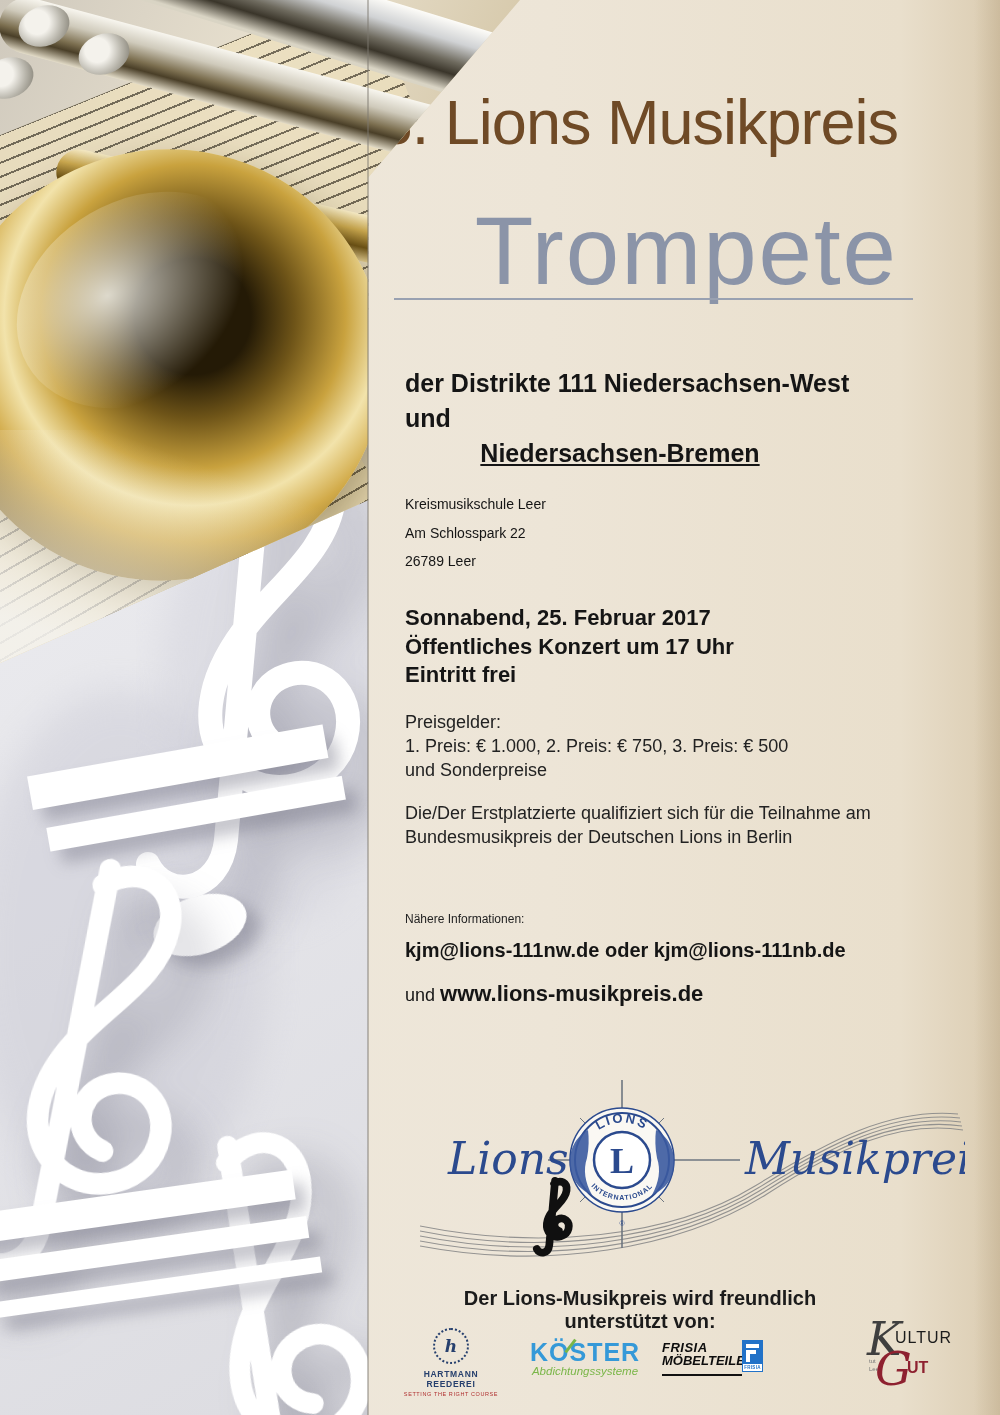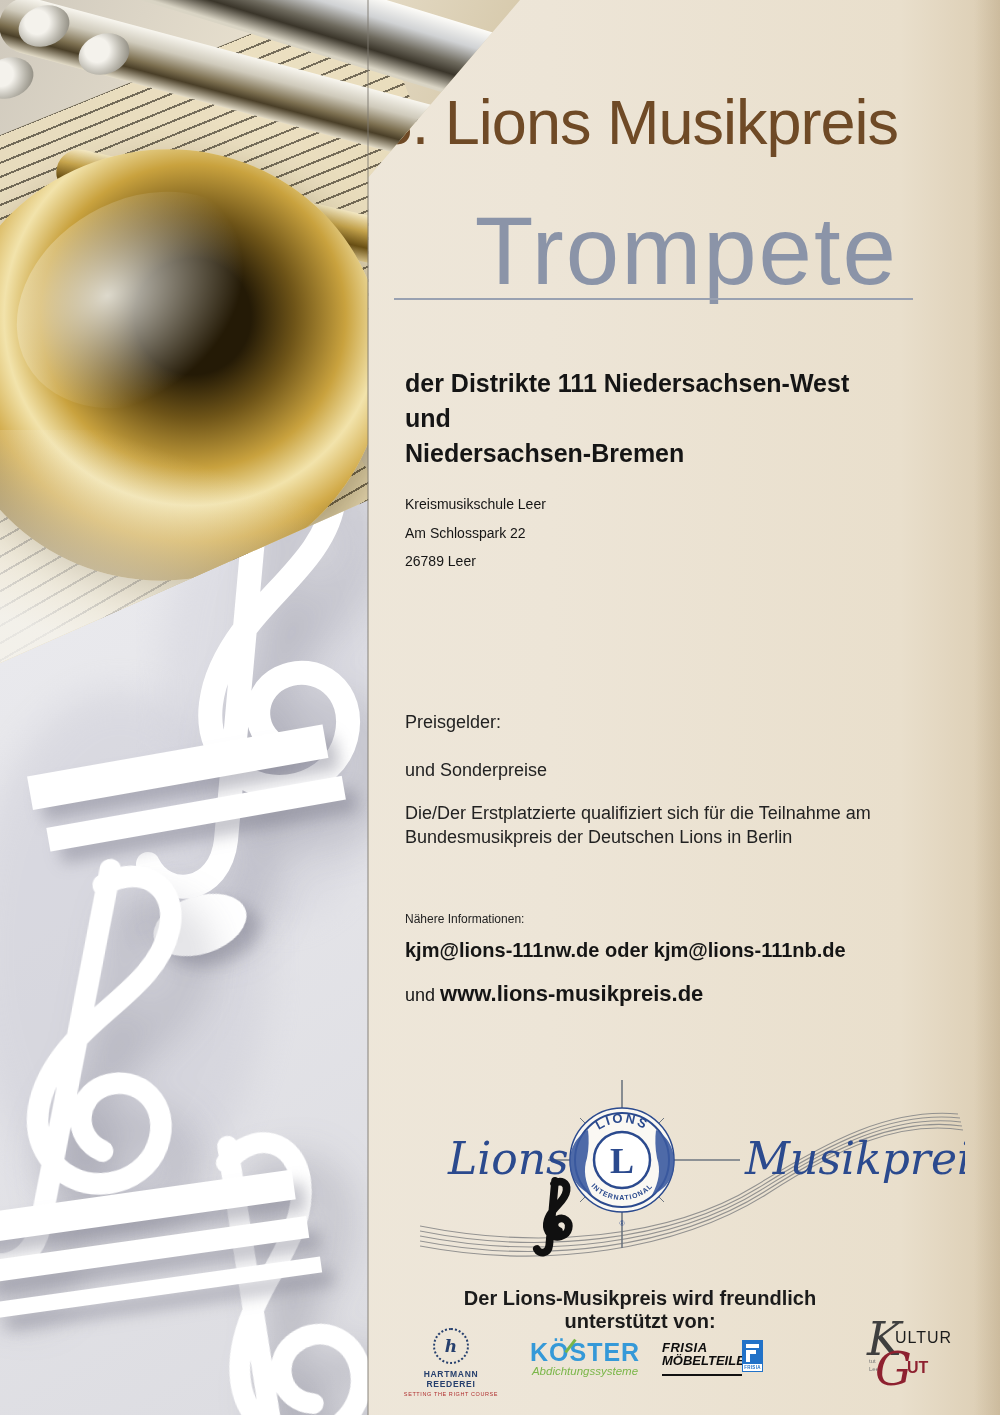--- a/index.html
+++ b/index.html
@@ -41,21 +41,21 @@
   .clef-art{position:absolute;left:0;top:430px;width:368px;height:985px;z-index:2;}
   use.art,rect.art,ellipse.art{filter:drop-shadow(10px 14px 8px rgba(105,105,122,.40));}
   
   .content{position:absolute;left:370px;top:0;width:543px;height:1415px;z-index:4;color:#151515;}
   .title{position:absolute;right:15px;top:86px;margin:0;font-size:63px;font-weight:400;letter-spacing:-1px;
     color:#6f4a26;white-space:nowrap;}
   .instrument{position:absolute;right:15px;top:196px;margin:0;font-size:96px;font-weight:400;letter-spacing:2px;
     color:#8b94a8;white-space:nowrap;}
   .title-rule{position:absolute;left:24px;right:0;top:298px;height:0;border-top:2px solid #99a1b1;}
   .districts{position:absolute;left:35px;top:366px;width:452px;margin:0;font-size:25px;font-weight:700;line-height:35px;}
-  .districts .line2{display:block;text-align:left;padding-right:22px;}
+  .districts .line2{display:block;text-align:center;padding-right:22px;text-decoration:underline;}
   .blk{position:absolute;left:35px;margin:0;}
   .venue{top:490px;font-size:14px;font-weight:400;line-height:28.5px;}
   .event{top:604px;font-size:22px;font-weight:700;line-height:28.5px;}
   .prizes{top:710px;font-size:18px;font-weight:400;line-height:24px;color:#222;}
   .qual{top:802px;font-size:18px;font-weight:400;line-height:23.5px;color:#222;}
   .infohead{top:912px;font-size:12px;font-weight:400;color:#222;}
   .emails{top:939px;font-size:20px;font-weight:700;}
   .website{top:981px;font-size:18px;text-align:right;}
   .website .site{font-size:22px;font-weight:700;}
   .lm-logo{position:absolute;left:50px;top:1078px;width:545px;height:190px;}
@@ -152,24 +152,29 @@
       <span>der Distrikte 111 Niedersachsen-West und</span>
       <span class="line2">Niedersachsen-Bremen</span>
     </p>
 
     <p class="blk venue">
       <span>Kreismusikschule Leer</span><br>
       <span>Am Schlosspark 22</span><br>
       <span>26789 Leer</span>
     </p>
 
+    <p class="blk event">
+      <span>Sonnabend, 25. Februar 2017</span><br>
+      <span>Öffentliches Konzert um 17 Uhr</span><br>
+      <span>Eintritt frei</span>
+    </p>
 
     <p class="blk prizes">
       <span>Preisgelder:</span><br>
-      <br>
+      <span>1. Preis: € 1.000, 2. Preis: € 750, 3. Preis: € 500</span><br>
       <span>und Sonderpreise</span>
     </p>
 
     <p class="blk qual">
       <span>Die/Der Erstplatzierte qualifiziert sich für die Teilnahme am</span><br>
       <span>Bundesmusikpreis der Deutschen Lions in Berlin</span>
     </p>
 
     <p class="blk infohead">Nähere Informationen:</p>
     <p class="blk emails">kjm@lions-111nw.de oder kjm@lions-111nb.de</p>

